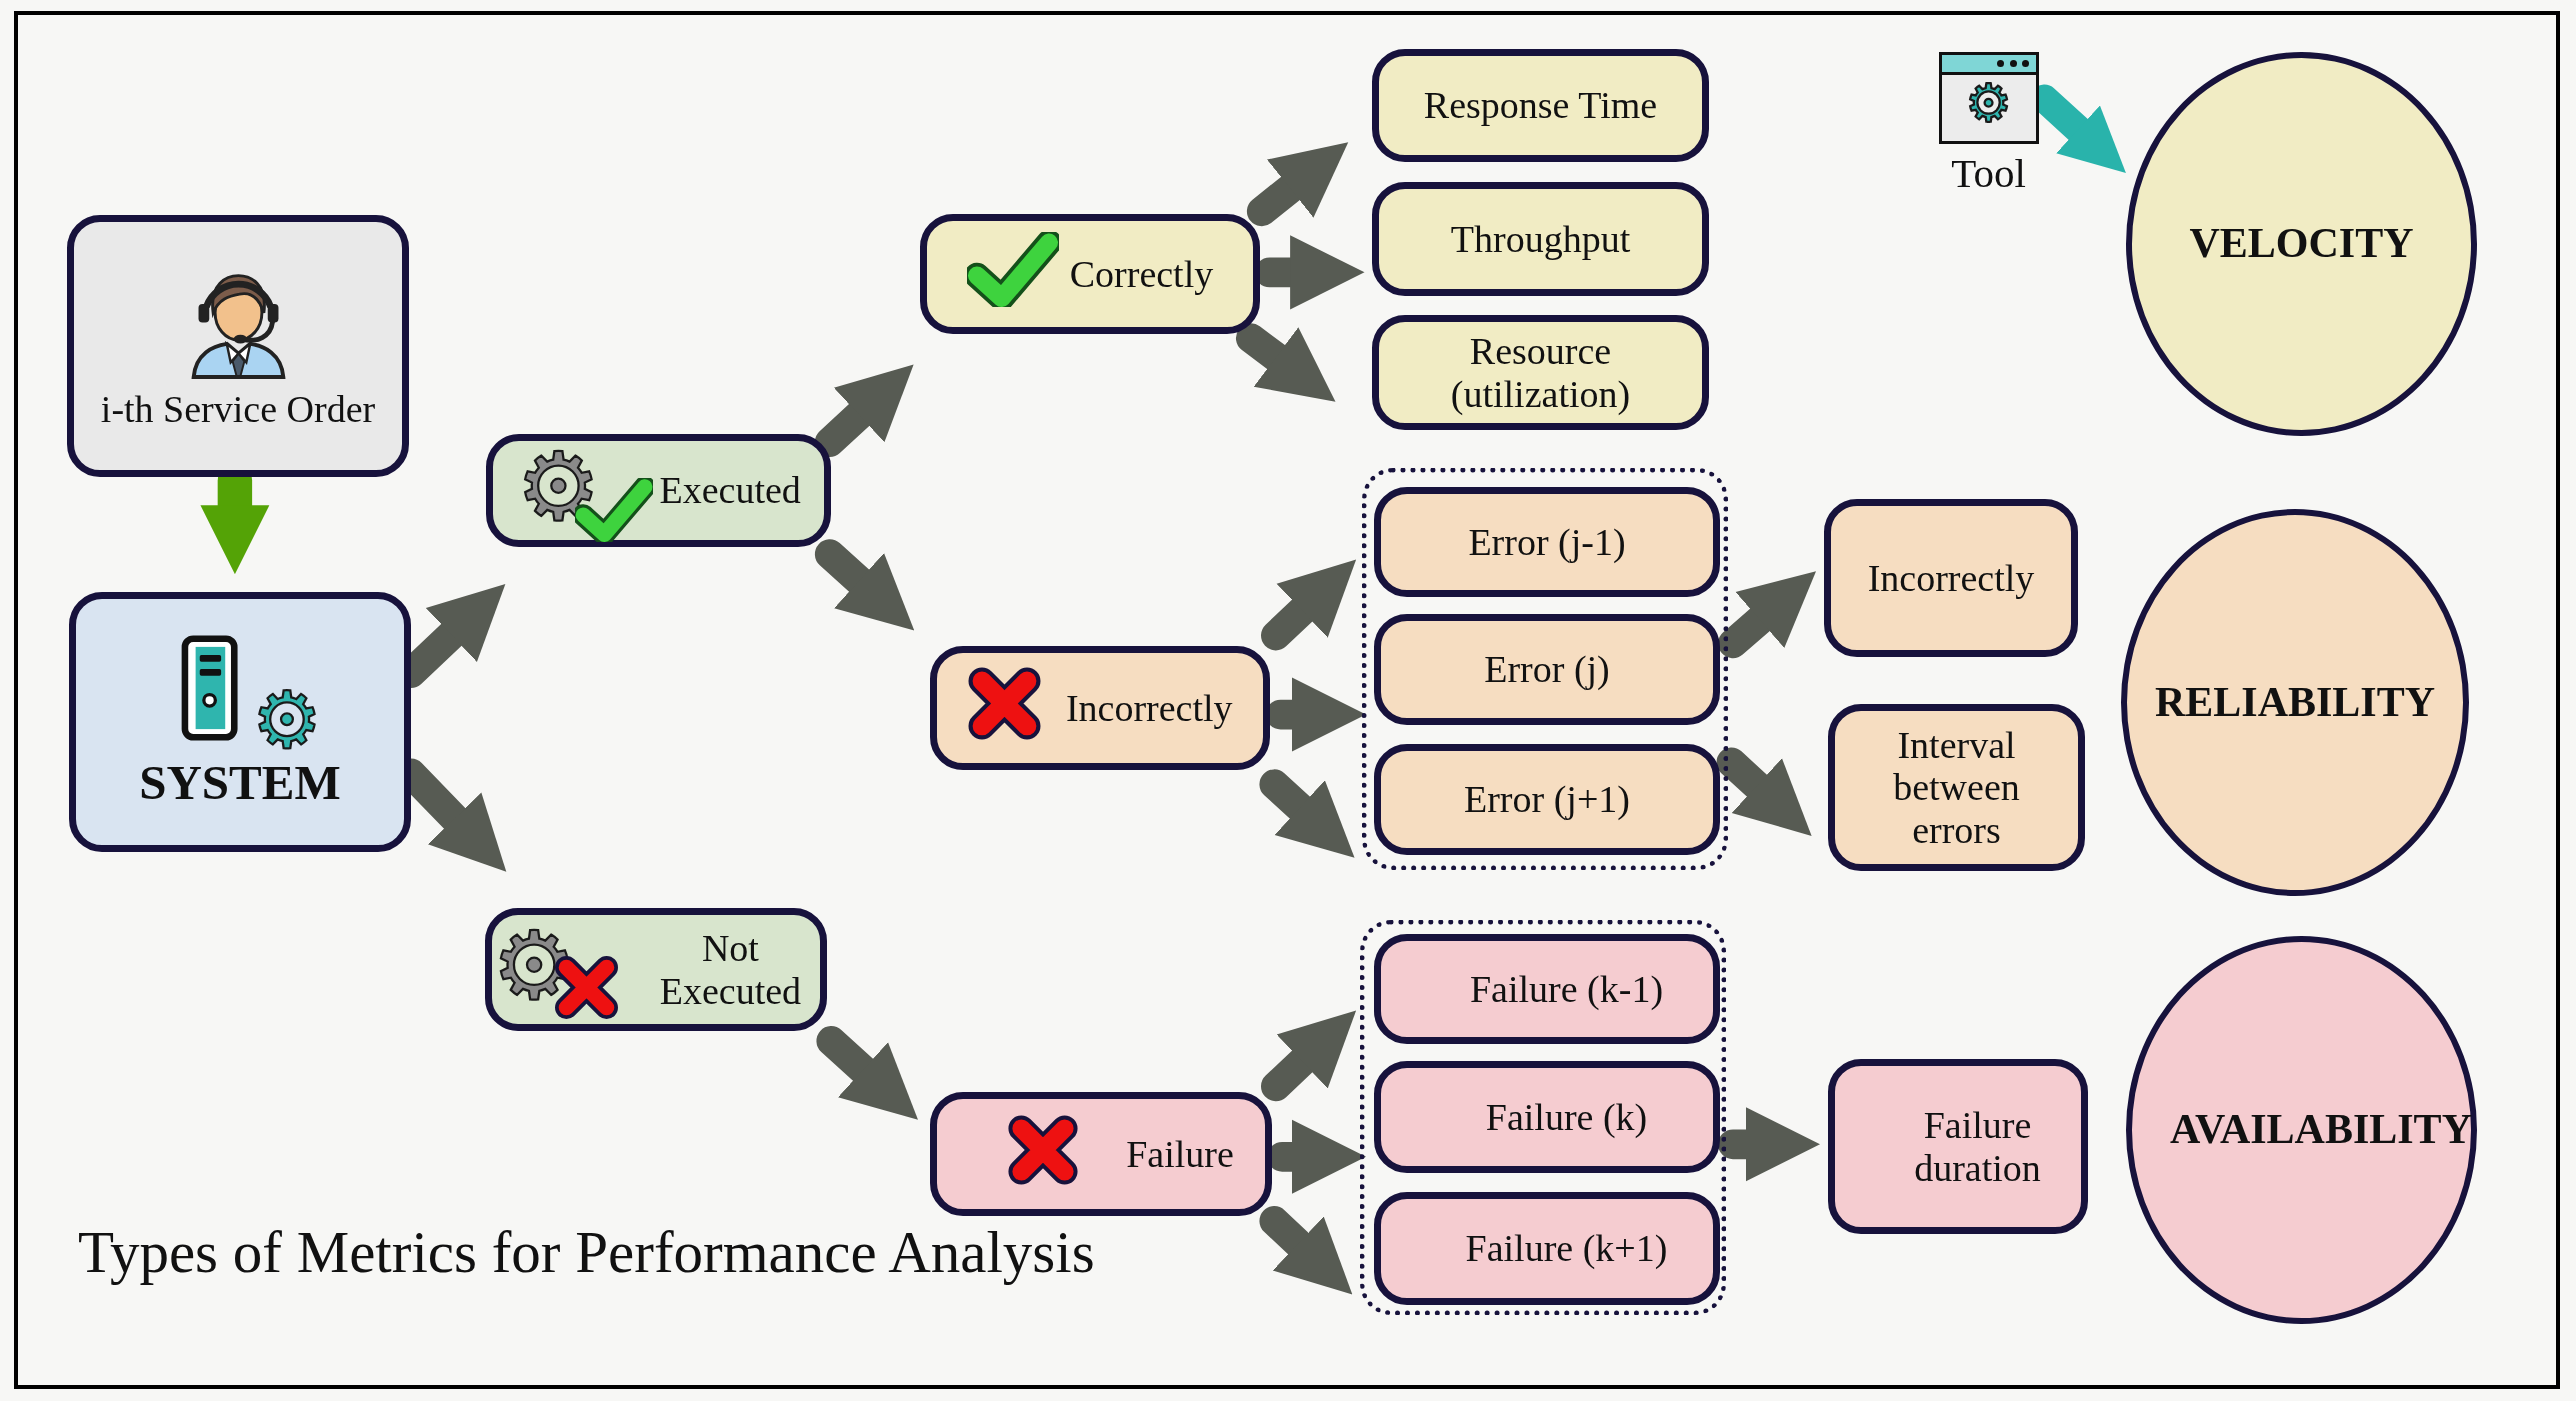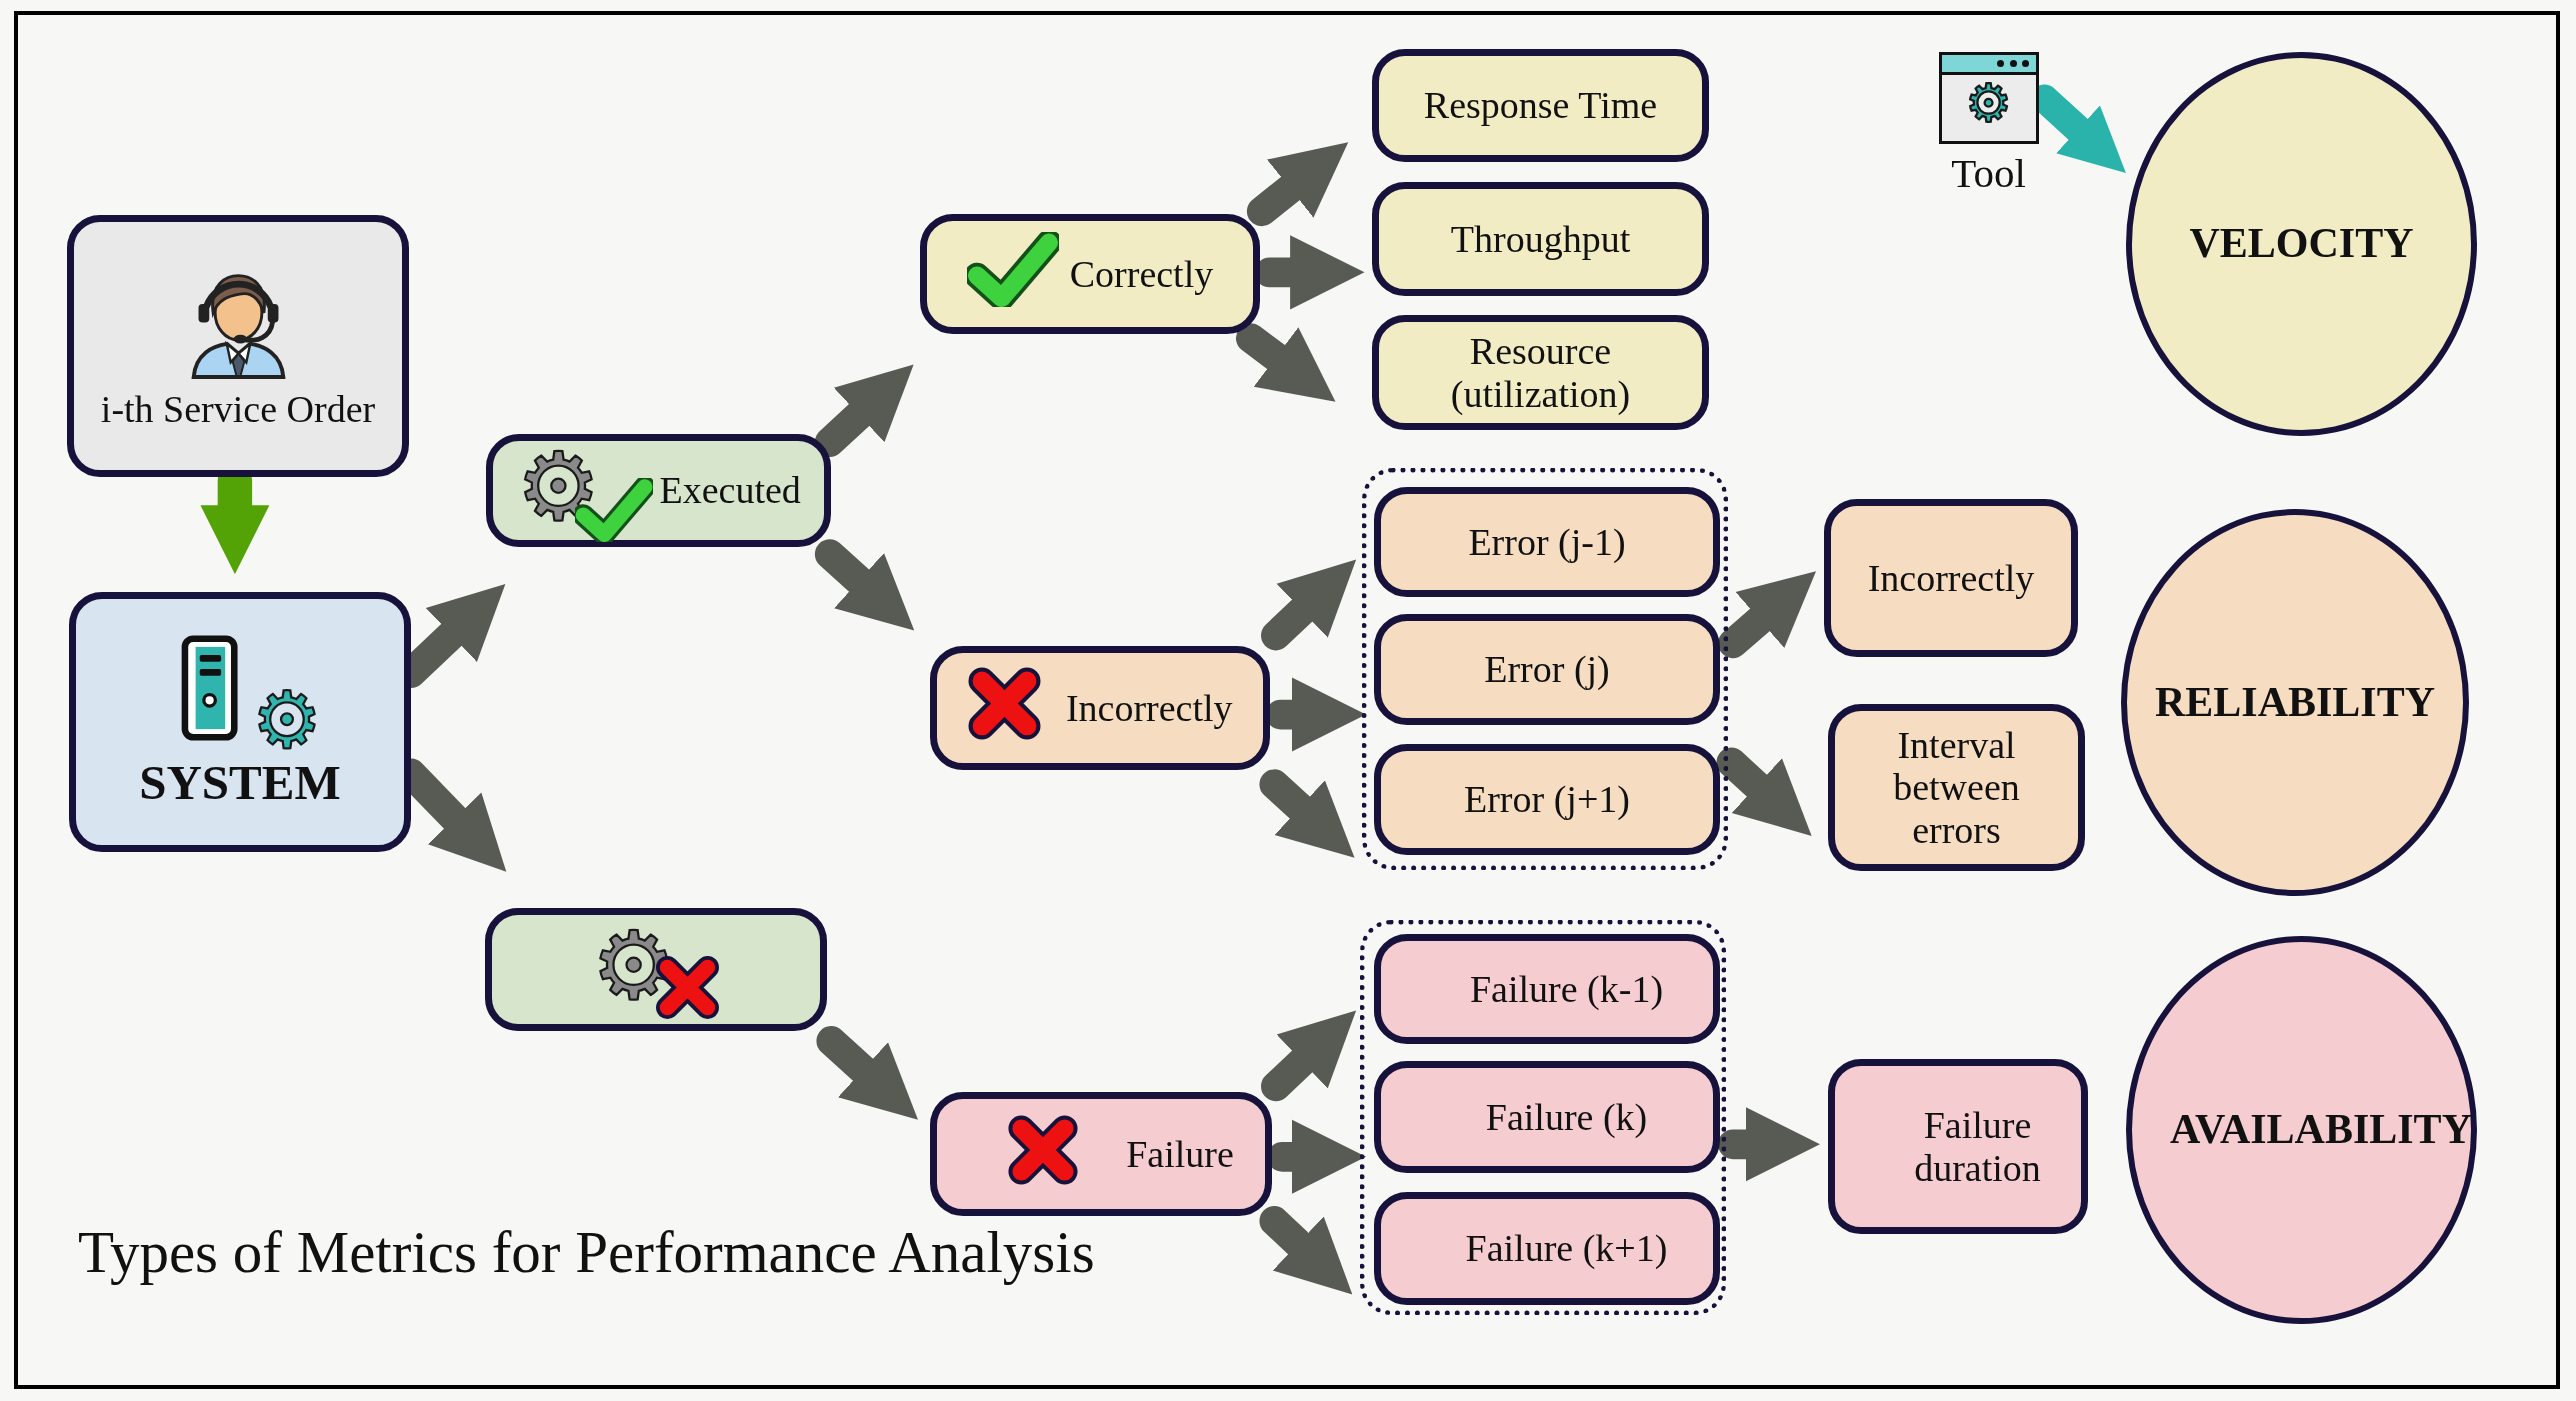--- a/index.html
+++ b/index.html
@@ -130,20 +130,21 @@
 </div>
 
 <div class="box fill-green row" style="left:485px;top:908px;width:342px;height:123px;gap:20.4px;">
   <span class="icon execicon" style="width:129px;height:94px;">
     <span class="gear-glyph">⚙</span>
     <svg width="67" height="67" viewBox="0 0 100 100">
       <path d="M20,20 L80,80 M80,20 L20,80" fill="none" stroke="#17123c" stroke-width="34" stroke-linecap="round"></path>
       <path d="M20,20 L80,80 M80,20 L20,80" fill="none" stroke="#ee1111" stroke-width="23" stroke-linecap="round"></path>
     </svg>
   </span>
+  <span class="lbl" style="width:180px;">Not Executed</span>
 </div>
 
 <div class="box fill-yellow row" style="left:920px;top:214px;width:340px;height:120px;gap:11px;">
   <span class="icon">
     <svg width="92" height="75" viewBox="0 0 120 100">
       <path d="M12,58 L45,88 L108,14" fill="none" stroke="#14501a" stroke-width="34" stroke-linecap="round" stroke-linejoin="round"></path>
       <path d="M12,58 L45,88 L108,14" fill="none" stroke="#3ed33e" stroke-width="24" stroke-linecap="round" stroke-linejoin="round"></path>
     </svg>
   </span>
   <span class="lbl">Correctly</span>

